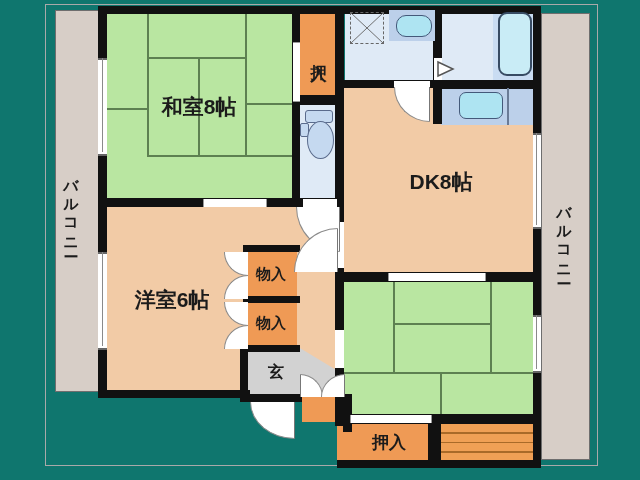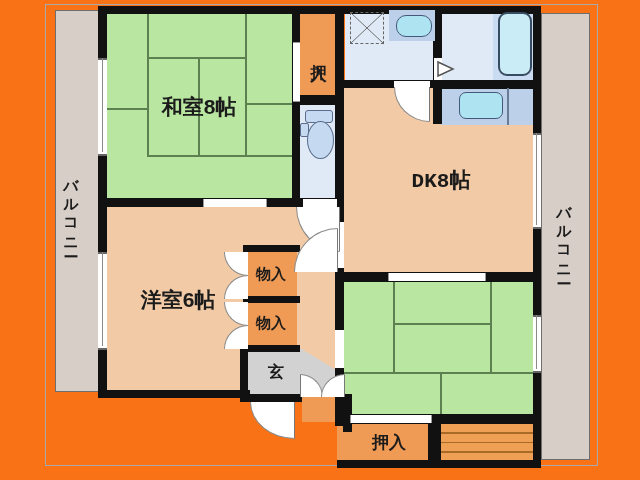--- a/index.html
+++ b/index.html
@@ -1,16 +1,16 @@
 <!DOCTYPE html>
 <html><head>
 <meta charset="utf-8">
 <style>
   html,body{margin:0;padding:0;background:#fff;}
-  .plan{position:relative;width:640px;height:480px;background:#f97316;overflow:hidden;
+  .plan{position:relative;width:640px;height:480px;background:#0f766e;overflow:hidden;
         font-family:"Liberation Sans","DejaVu Sans",sans-serif;}
   .abs{position:absolute;}
   .wall{position:absolute;background:#111111;}
   .fill{position:absolute;}
   .tline{position:absolute;background:#5d8051;}
   .win{position:absolute;background:#ffffff;}
   .winline{position:absolute;background:#8a8a8a;}
   .sd{position:absolute;background:#ffffff;}
   .door{position:absolute;background:#ffffff;}
   .lbl{position:absolute;transform:translate(-50%,-50%);color:#1b1b1b;font-weight:bold;
@@ -134,22 +134,22 @@
   <div class="fixture" style="left:389px;top:10px;width:46px;height:31px;background:#bcd0ea;"></div>
   <div class="fixture" style="left:396px;top:15px;width:36px;height:22px;background:#aee4f2;border:1.5px solid #44597a;border-radius:10px;"></div>
   <div class="fixture" style="left:498px;top:12px;width:34px;height:64px;background:#c9ecf6;border:2px solid #374b63;border-radius:9px;"></div>
   <div class="fixture" style="left:459px;top:92px;width:44px;height:27px;background:#aee4f2;border:1.5px solid #44597a;border-radius:7px;"></div>
   <div class="fixture" style="left:507px;top:88px;width:1.5px;height:37px;background:#6a7b96;"></div>
   <div class="fixture" style="left:305px;top:110px;width:28px;height:13px;background:#c5d9f0;border:1px solid #5a6b8c;border-radius:3px;"></div>
   <div class="fixture" style="left:300px;top:123px;width:9px;height:14px;background:#c5d9f0;border:1px solid #5a6b8c;border-radius:2px;"></div>
   <div class="fixture" style="left:307px;top:121px;width:27px;height:38px;background:#c5d9f0;border:1px solid #5a6b8c;border-radius:50%;"></div>
 
   <div class="lbl" style="left:199px;top:107px;font-size:21px;">和室8帖</div>
-  <div class="lbl" style="left:441px;top:182px;font-size:21px;font-family:Liberation Mono, monospace;">DK8帖</div>
-  <div class="lbl" style="left:172px;top:300px;font-size:21px;margin-left:6px;">洋室6帖</div>
+  <div class="lbl" style="left:441px;top:182px;font-size:21px;">DK8帖</div>
+  <div class="lbl" style="left:172px;top:300px;font-size:21px;">洋室6帖</div>
   <div class="lbl vtext" style="left:318px;top:53px;font-size:16px;letter-spacing:2px;">押入</div>
   <div class="lbl" style="left:271px;top:274px;font-size:15px;">物入</div>
   <div class="lbl" style="left:271px;top:323px;font-size:15px;">物入</div>
   <div class="lbl" style="left:276px;top:372px;font-size:16px;">玄</div>
   <div class="lbl" style="left:389px;top:443px;font-size:17px;">押入</div>
   <div class="lbl vtext" style="left:71px;top:210px;font-size:15px;font-weight:bold;letter-spacing:3px;">バルコニー</div>
   <div class="lbl vtext" style="left:564px;top:237px;font-size:15px;font-weight:bold;letter-spacing:3px;">バルコニー</div>
 
 </div>
 

